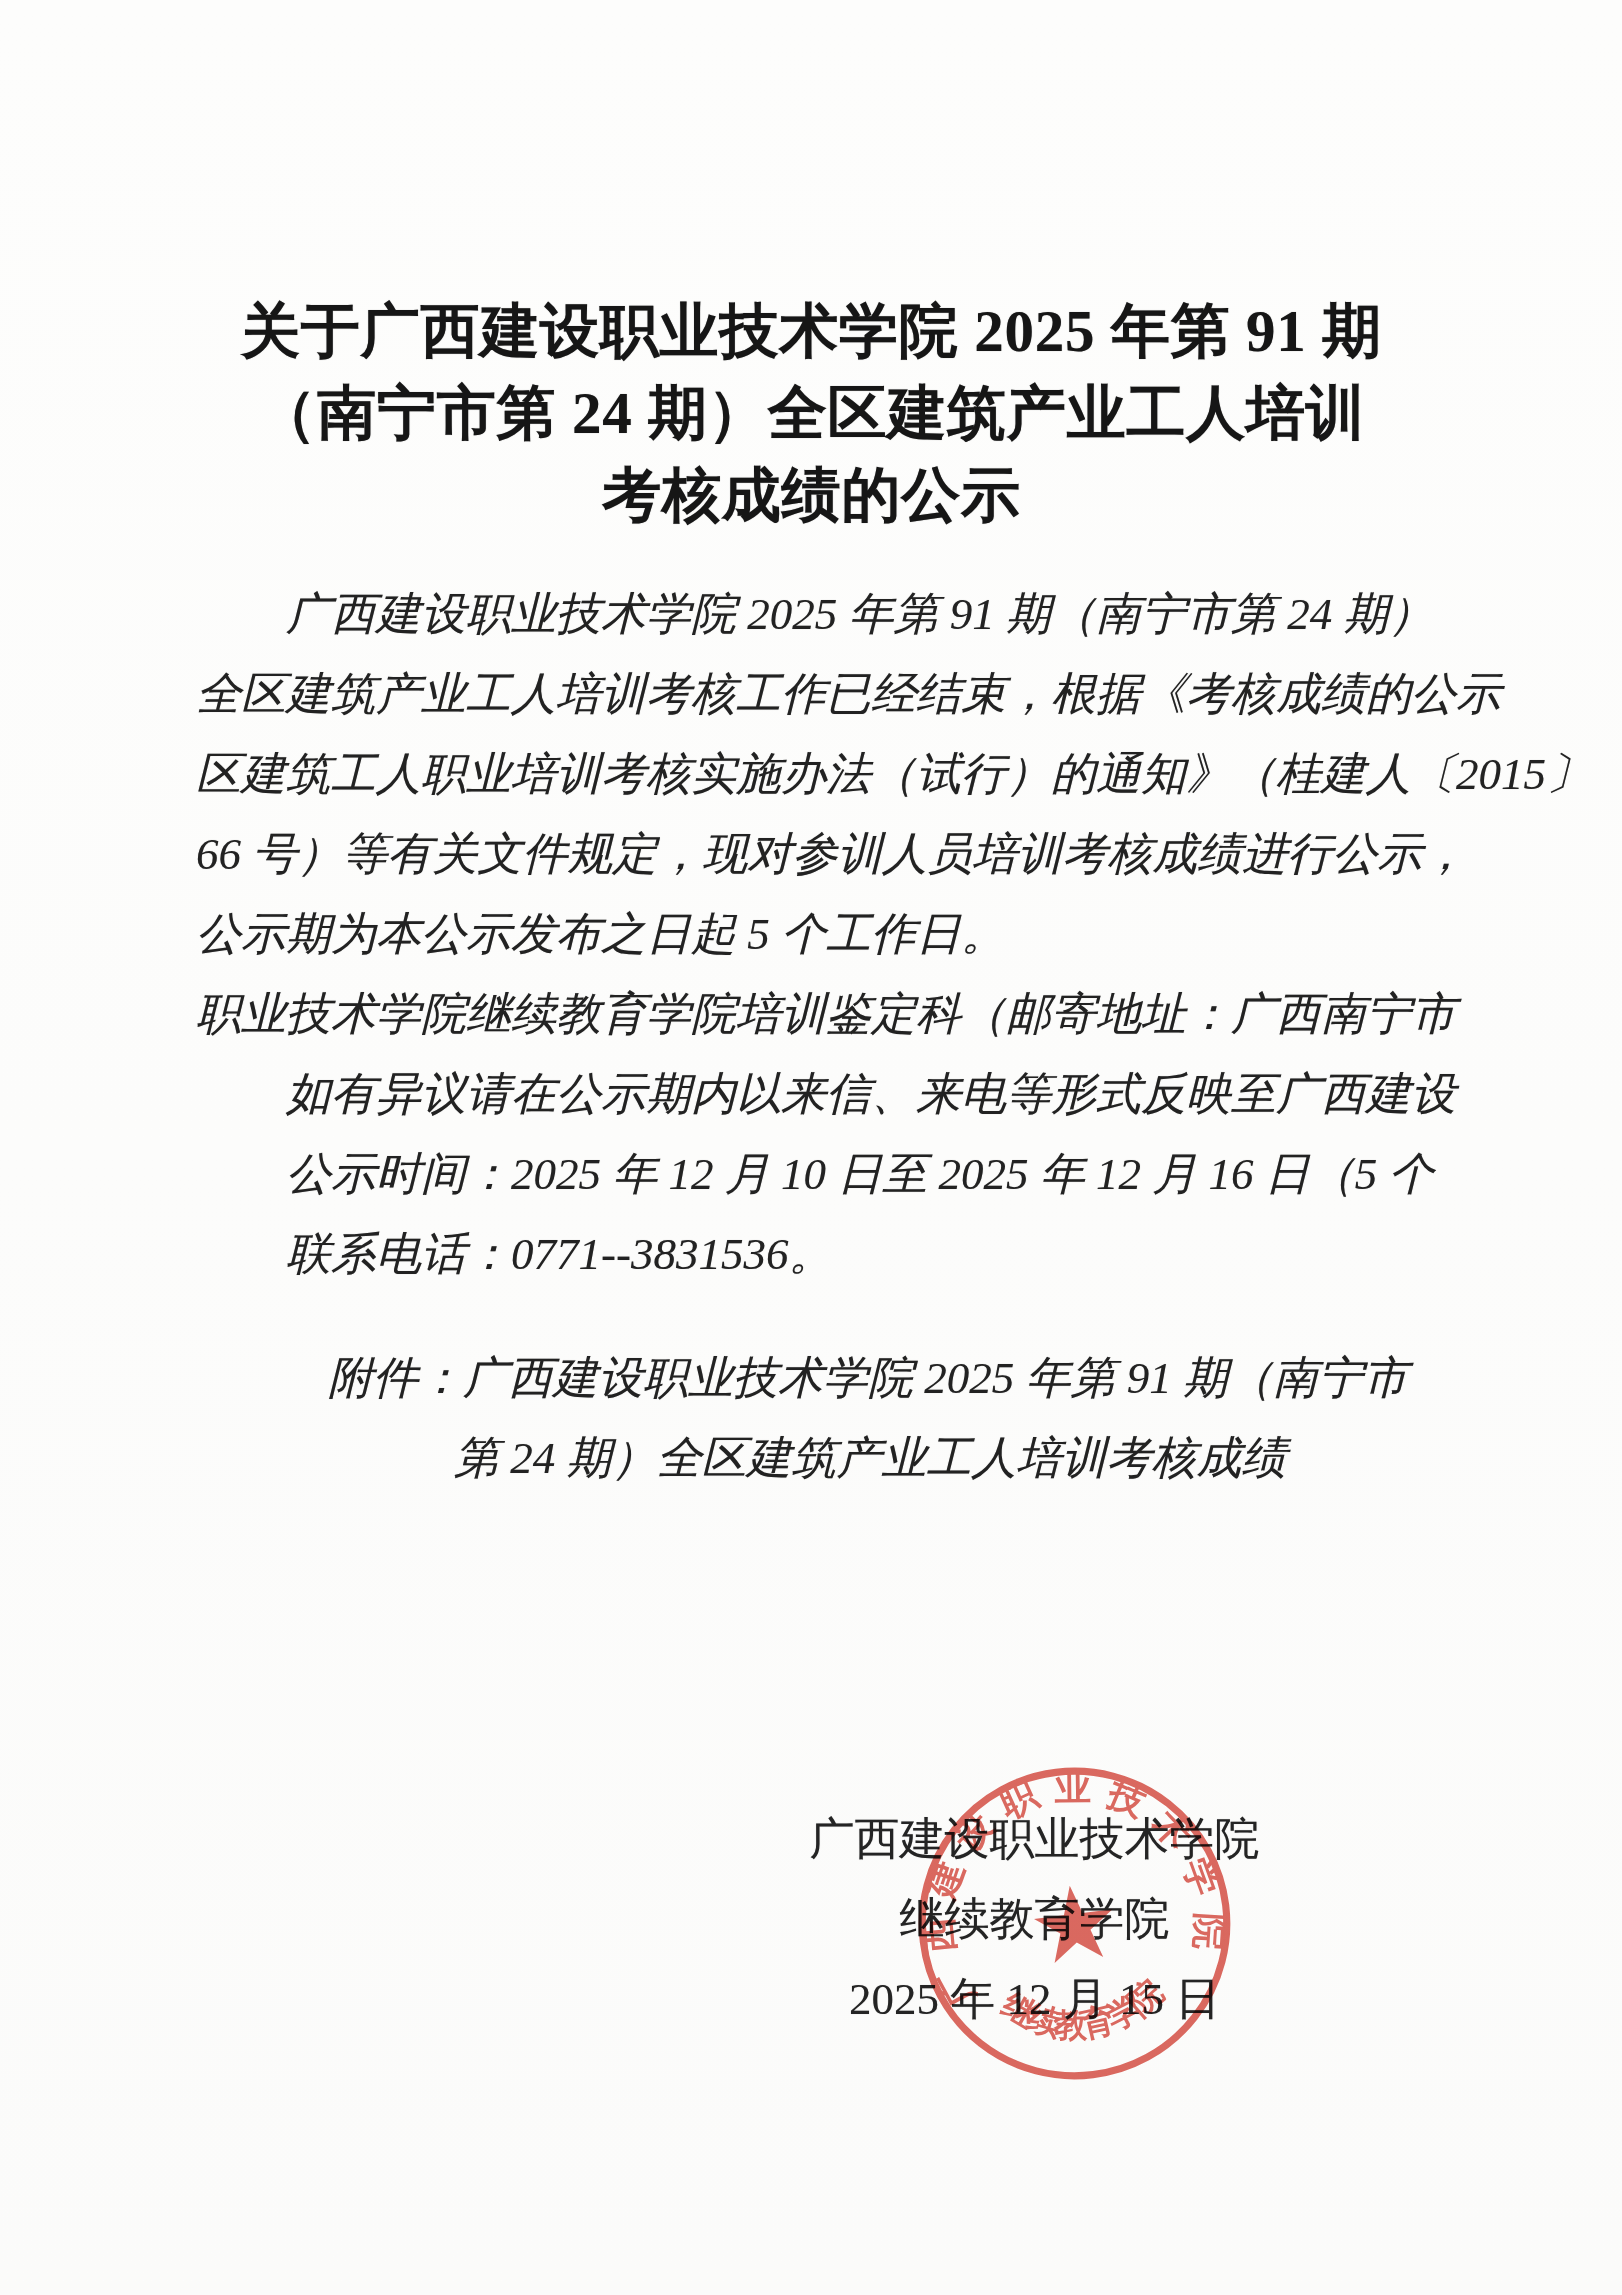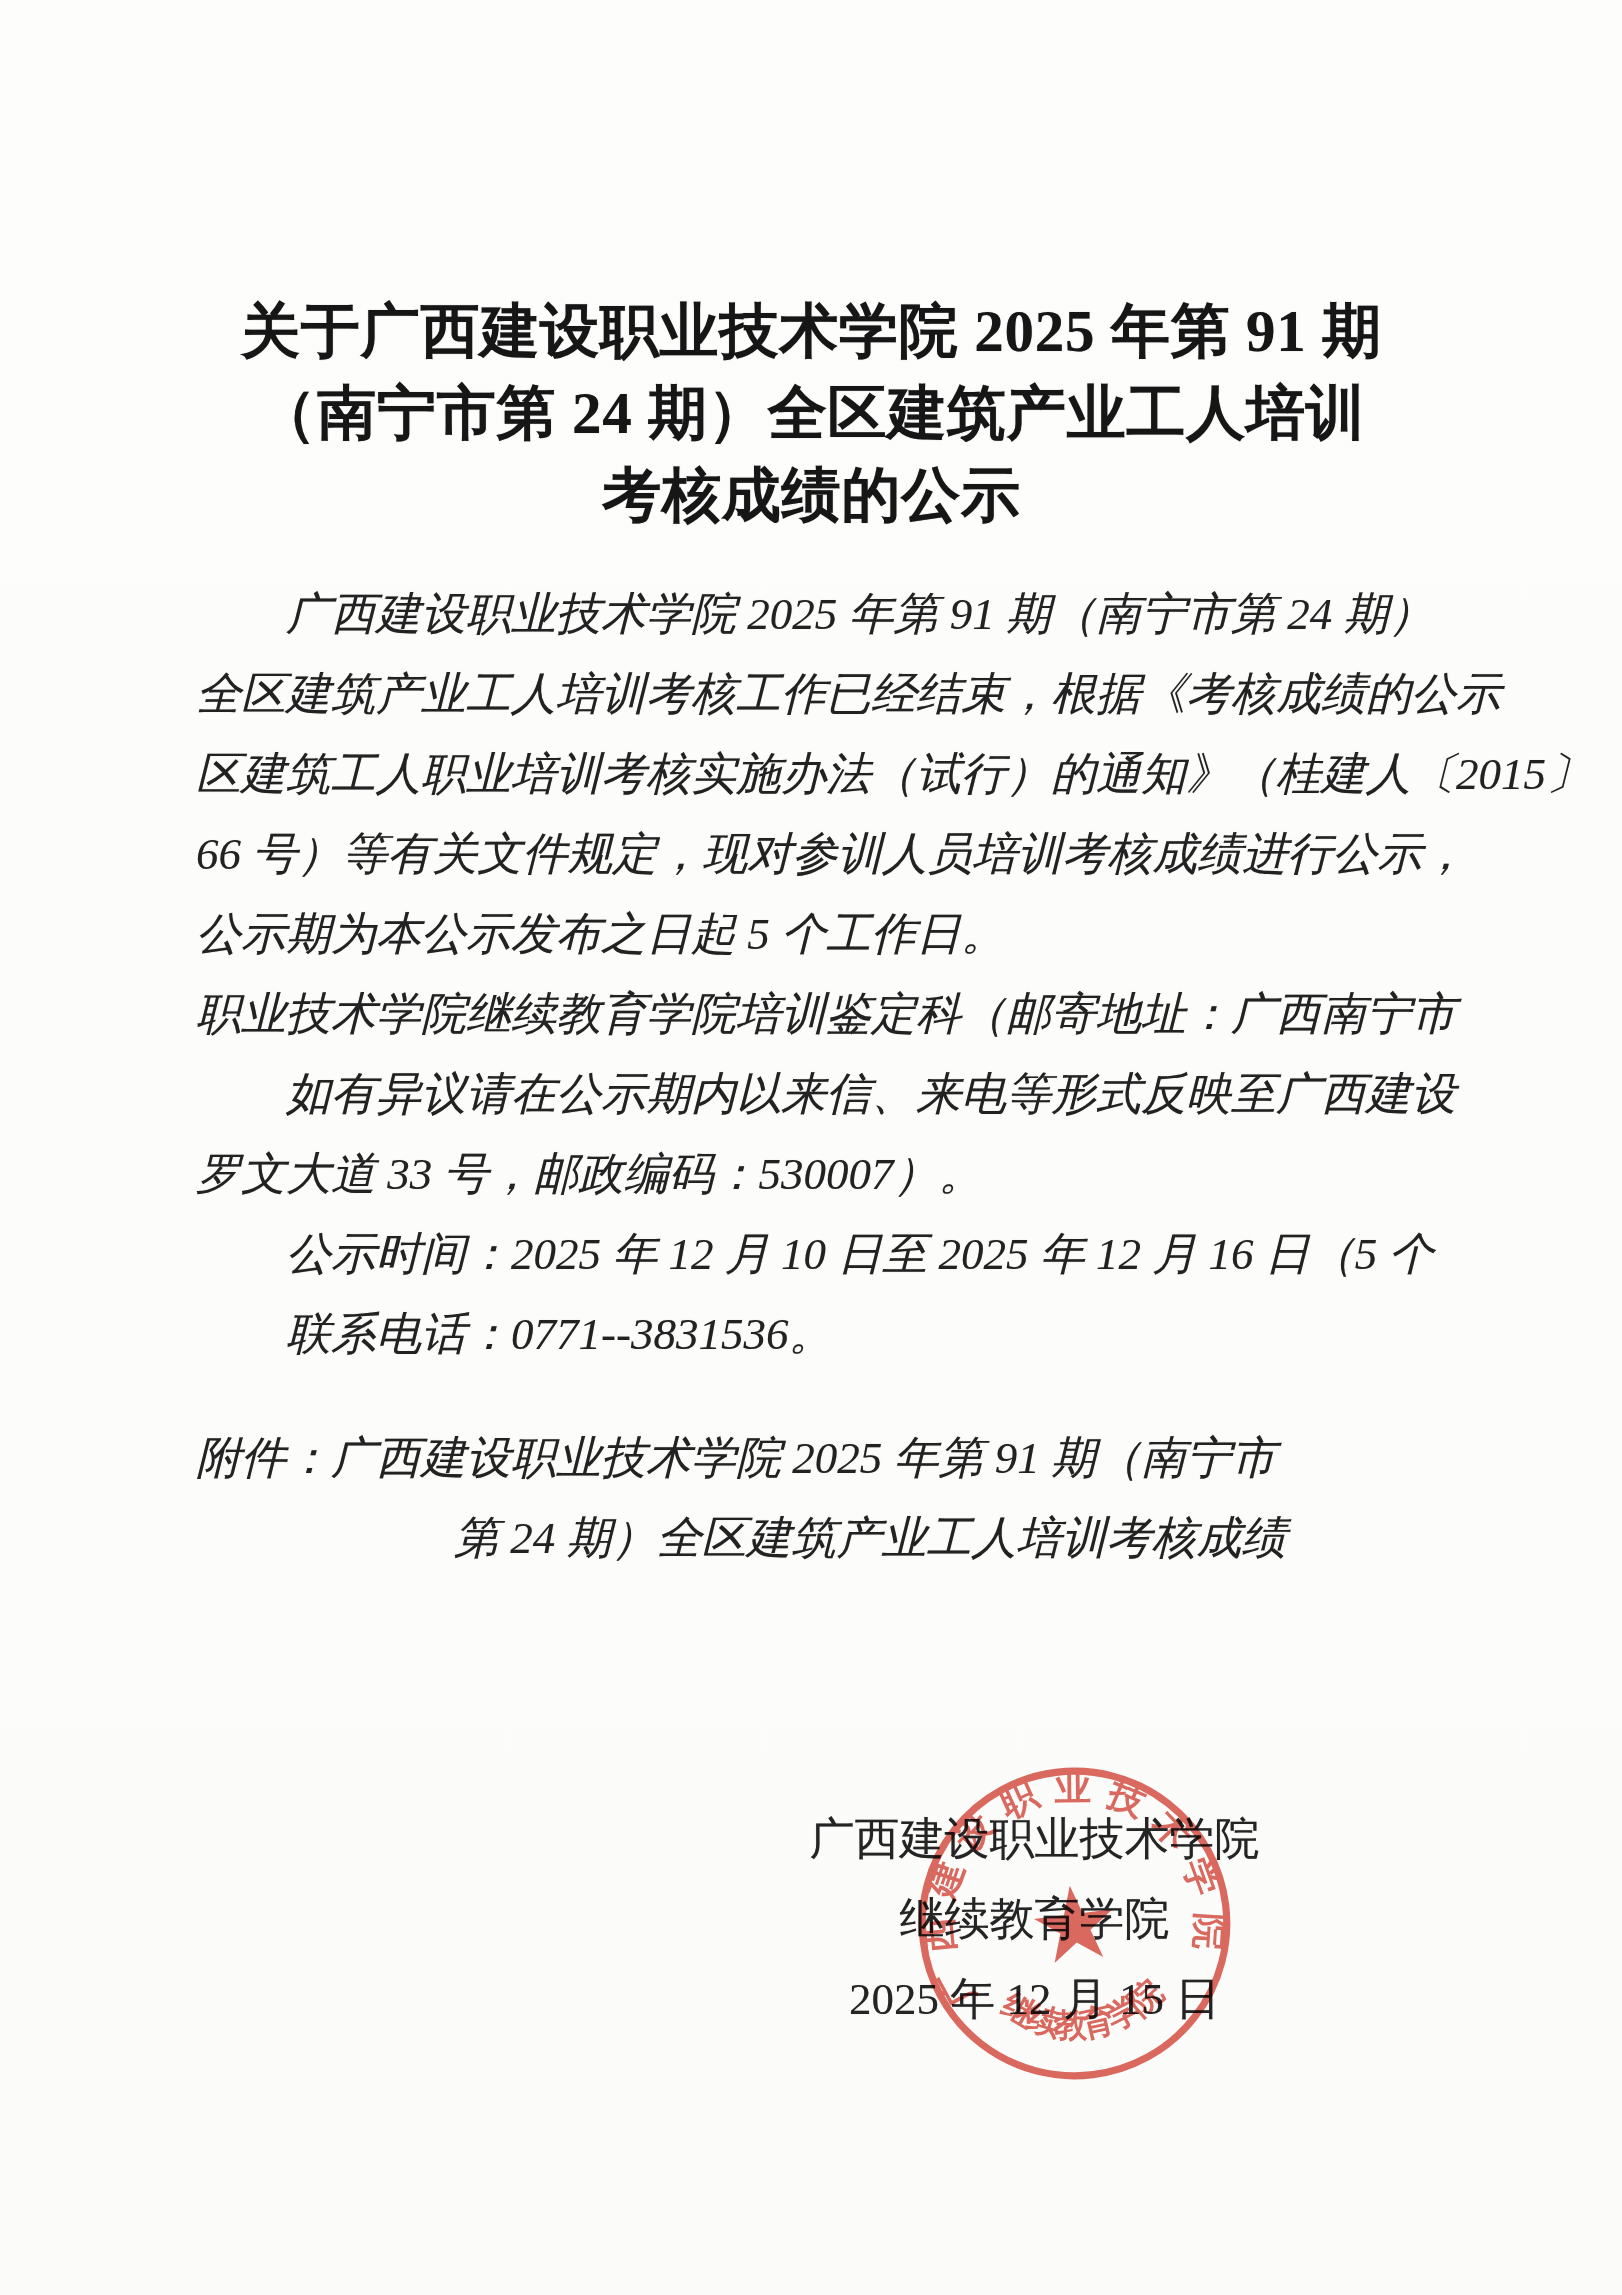--- a/index.html
+++ b/index.html
@@ -35,21 +35,21 @@
     top: 574px;
     font-size: 45px;
     line-height: 80px;
     color: #222222;
     text-shadow: 0 0 0.8px rgba(40,40,40,0.38);
     white-space: nowrap;
     font-style: italic;
   }
   .body-line.indent { text-indent: 90px; }
   .attach-block { margin-top: 44px; }
-  .attach-line.attach-first  { }
+  .attach-line.attach-first  { margin-left: 132px; }
   .attach-line.attach-second { margin-left: 258px; }
   .signature-block {
     position: absolute;
     left: 678px;
     width: 713px;
     top: 1799px;
     text-align: center;
     font-size: 45px;
     line-height: 80px;
     color: #242424;
@@ -85,21 +85,20 @@
 
   <div class="body-block">
     <div>
         <div class="body-line indent">广西建设职业技术学院 2025 年第 91 期（南宁市第 24 期）</div>
         <div class="body-line">全区建筑产业工人培训考核工作已经结束，根据《考核成绩的公示</div>
         <div class="body-line">区建筑工人职业培训考核实施办法（试行）的通知》（桂建人〔2015〕</div>
         <div class="body-line">66 号）等有关文件规定，现对参训人员培训考核成绩进行公示，</div>
         <div class="body-line">公示期为本公示发布之日起 5 个工作日。</div>
         <div class="body-line">职业技术学院继续教育学院培训鉴定科（邮寄地址：广西南宁市</div>
         <div class="body-line indent">如有异议请在公示期内以来信、来电等形式反映至广西建设</div>
-        <div class="body-line">罗文大道 33 号，邮政编码：530007）。</div>
         <div class="body-line indent">公示时间：2025 年 12 月 10 日至 2025 年 12 月 16 日（5 个</div>
         <div class="body-line indent">联系电话：0771--3831536。</div>
       </div>
     <div class="attach-block">
         <div class="attach-line attach-first">附件：广西建设职业技术学院 2025 年第 91 期（南宁市</div>
         <div class="attach-line attach-second">第 24 期）全区建筑产业工人培训考核成绩</div>
       </div>
   </div>
 
   <div class="signature-block">

